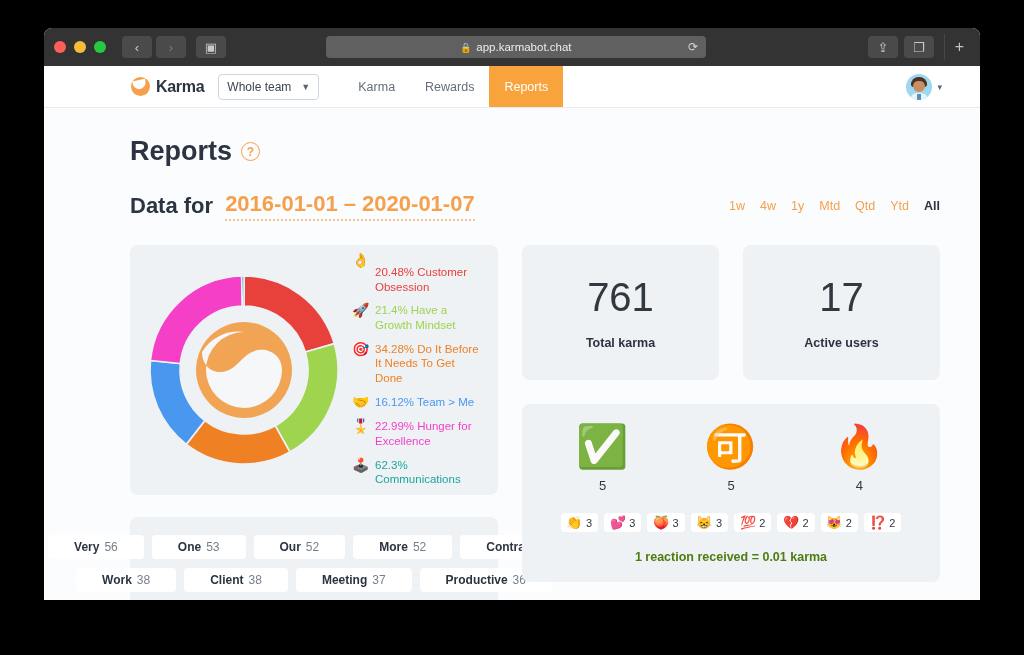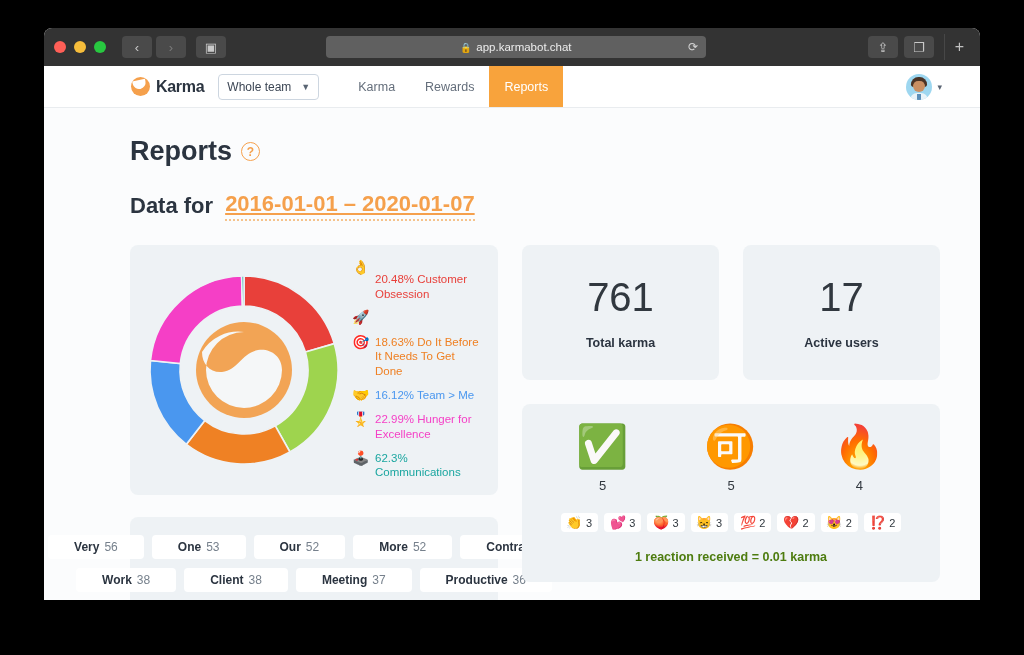--- a/index.html
+++ b/index.html
@@ -133,21 +133,21 @@
     width: 19px; height: 19px; border-radius: 50%;
     border: 1.6px solid #f5a04c; color: #f5a04c;
     font-size: 12px; font-weight: bold;
     display: flex; align-items: center; justify-content: center;
   }
 
   .subrow { display: flex; align-items: center; margin-top: 24px; }
   .datafor { font-size: 22px; font-weight: bold; color: #2b3440; }
   .daterange {
     font-size: 22px; font-weight: bold; color: #f5a04c; margin-left: 12px;
-    border-bottom: 2px dotted #f5c38c; padding-bottom: 2px; text-decoration: underline;
+    border-bottom: 2px dotted #f5c38c; padding-bottom: 2px;
   }
   .ranges { margin-left: auto; display: flex; gap: 15px; align-items: baseline; }
   .range { font-size: 12.5px; color: #f5a04c; }
   .range.active { color: #2b3440; font-weight: bold; }
 
   .grid {
     display: flex; gap: 24px; margin-top: 24px;
     align-items: flex-start;
   }
   .col-left { width: 368px; }
@@ -263,20 +263,29 @@
       <div class="container">
 
         <h1 class="title">
           <span>Reports</span>
           <span class="help-icon">?</span>
         </h1>
 
         <div class="subrow">
           <span class="datafor">Data for</span>
           <span class="daterange">2016-01-01 – 2020-01-07</span>
+          <div class="ranges">
+            <span class="range">1w</span>
+            <span class="range">4w</span>
+            <span class="range">1y</span>
+            <span class="range">Mtd</span>
+            <span class="range">Qtd</span>
+            <span class="range">Ytd</span>
+            <span class="range active">All</span>
+          </div>
         </div>
 
         <div class="grid">
 
           <div class="col-left">
             <div class="card donut-card">
               <div class="donut-wrap">
                 <svg viewBox="0 0 200 200" width="200" height="200">
                   <g id="donut-segments" transform="rotate(-90 100 100)">
                       <path d="M194 100 A94 94 0 0 1 126.36179404079209 190.22779956837502 L117.94845551713505 161.43169332314898 A64 64 0 0 0 164 100 Z" fill="#e8403a" stroke="#eef2f5" stroke-width="1.6"></path>
@@ -291,24 +300,25 @@
                   <path d="M100 62 a38 38 0 1 0 38 38 c0 -14 -12 -22 -24 -20 c-16 3 -20 20 -36 22 c-12 1 -20 -8 -20 -20 a42 42 0 0 1 42 -20 z" fill="#f5f7f8"></path>
                 </svg>
               </div>
               <div class="legend" id="legend">
                   <div class="legend-row">
                     <span class="legend-emoji">👌</span>
                     <span class="legend-label" style="color: rgb(232, 64, 58); margin-top: 12px;">20.48% Customer Obsession</span>
                   </div>
                   <div class="legend-row">
                     <span class="legend-emoji">🚀</span>
+                    <span class="legend-label" style="color: rgb(158, 212, 78);">21.4% Have a Growth Mindset</span>
                   </div>
                   <div class="legend-row">
                     <span class="legend-emoji">🎯</span>
-                    <span class="legend-label" style="color: rgb(239, 129, 36);">18.63% Do It Before It Needs To Get Done</span>
+                    <span class="legend-label" style="color: rgb(239, 129, 36);">34.28% Do It Before It Needs To Get Done</span>
                   </div>
                   <div class="legend-row">
                     <span class="legend-emoji">🤝</span>
                     <span class="legend-label" style="color: rgb(74, 151, 239);">16.12% Team &gt; Me</span>
                   </div>
                   <div class="legend-row">
                     <span class="legend-emoji">🎖️</span>
                     <span class="legend-label" style="color: rgb(245, 63, 198);">22.99% Hunger for Excellence</span>
                   </div>
                   <div class="legend-row">

